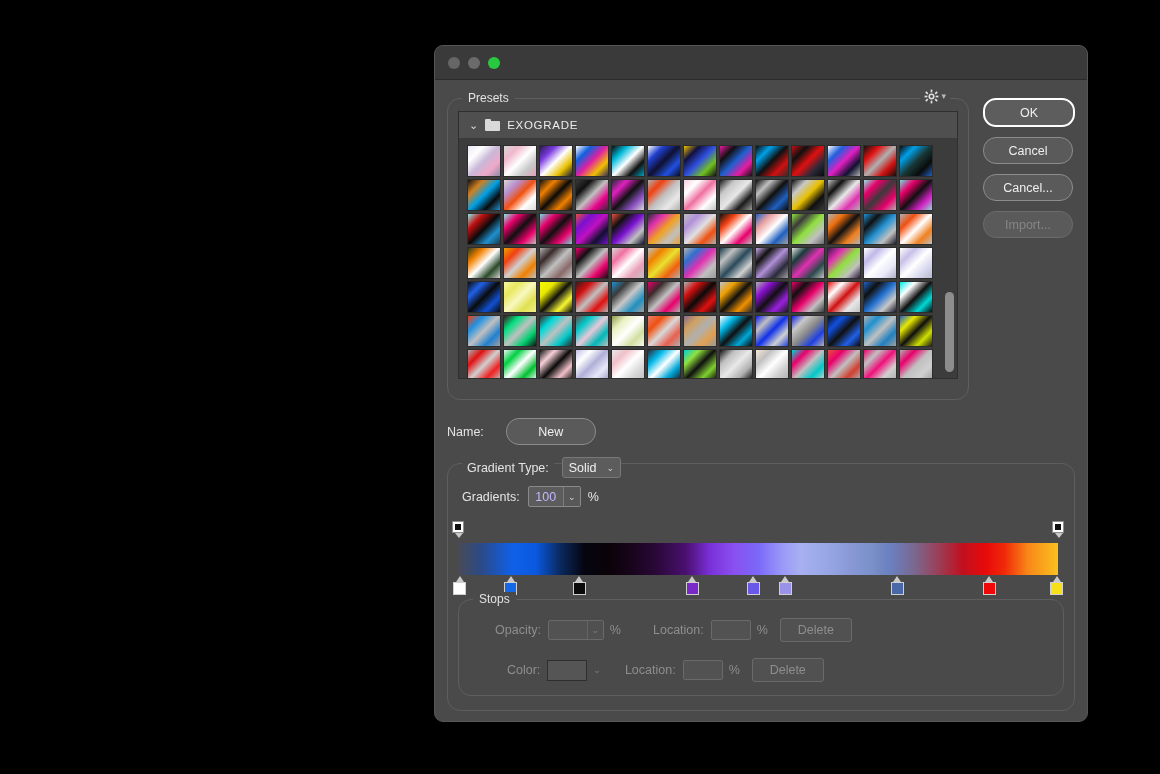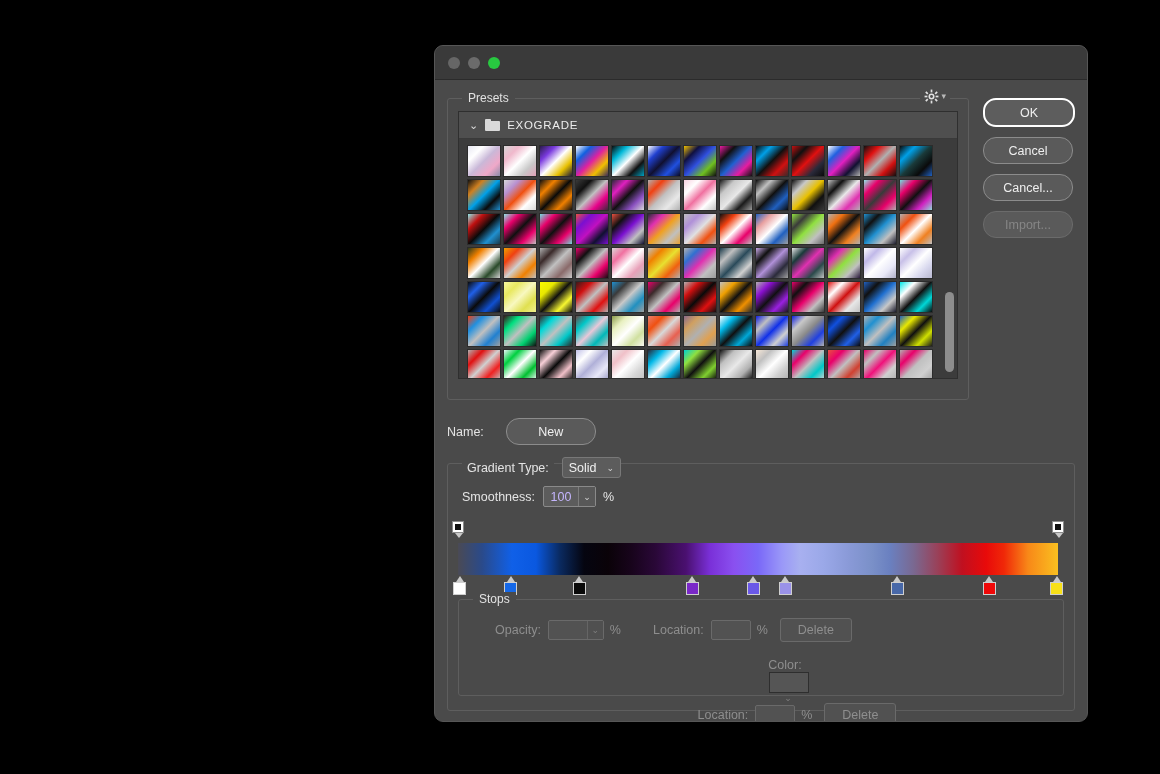--- a/index.html
+++ b/index.html
@@ -40,21 +40,21 @@
   .l-grn{background:#28c840;}
   .wtitle{
     position:absolute;left:0;right:0;text-align:center;
     font-size:13px;color:#d8d8d8;font-weight:bold;letter-spacing:.1px;
   }
 
   .body{padding:0 12px;}
 
   
   .group{
-    position:relative;border:1px solid #5e5e5e;border-radius:3px;
+    position:relative;border:1px solid #5e5e5e;border-radius:13px;
     margin-top:16px;
   }
   .group > .legend{
     position:absolute;top:-8px;left:14px;background:#4a4a4a;padding:0 6px;
     font-size:12px;color:#e2e2e2;
   }
 
   
   .presets-row{display:flex;}
   .presets-group{width:520px;height:300px;margin-top:18px;}
@@ -150,21 +150,21 @@
   }
   .cstop:before{
     content:"";position:absolute;left:1.5px;top:-7px;border-left:4px solid transparent;
     border-right:4px solid transparent;border-bottom:6px solid #c9c9c9;
   }
 
   
   .stopsgroup{margin:10px 10px 0 10px;height:95px;}
   .stoprow{display:flex;align-items:center;padding-left:36px;}
   .stoprow.r1{margin-top:18px;}
-  .stoprow.r2{margin-top:16px;flex-direction:column;}
+  .stoprow.r2{margin-top:16px;}
   .dlabel{font-size:12.5px;color:#8e8e8e;}
   .dfield{
     margin-left:7px;height:20px;background:#525252;border:1px solid #6a6a6a;
     border-radius:2px;box-sizing:border-box;display:flex;align-items:stretch;
   }
   .dfield .dv{width:38px;}
   .dfield .dc{width:15px;background:#505050;border-left:1px solid #656565;
     display:flex;align-items:center;justify-content:center;color:#7f7f7f;font-size:9px;}
   .dpct{margin-left:6px;font-size:12.5px;color:#8e8e8e;}
   .colorwell{
@@ -340,21 +340,21 @@
       <div class="group gtgroup">
         <div class="gtrow" style="position:absolute;top:-11px;left:0;background:transparent;">
           <span class="lbl" style="background:#4a4a4a;padding:0 5px;">Gradient Type:</span>
           <div class="select">
             <span>Solid</span>
             <span class="caret">⌄</span>
           </div>
         </div>
 
         <div class="smoothrow" style="margin-top:22px;">
-          <span class="lbl">Smoothness:</span>
+          <span class="lbl">Gradients:</span>
           <div class="numfield">
             <span class="numval">100</span>
             <span class="numcaret">
               <span class="caret">⌄</span>
             </span>
           </div>
           <span class="pct">%</span>
         </div>
 
         <div class="gbar-area">

